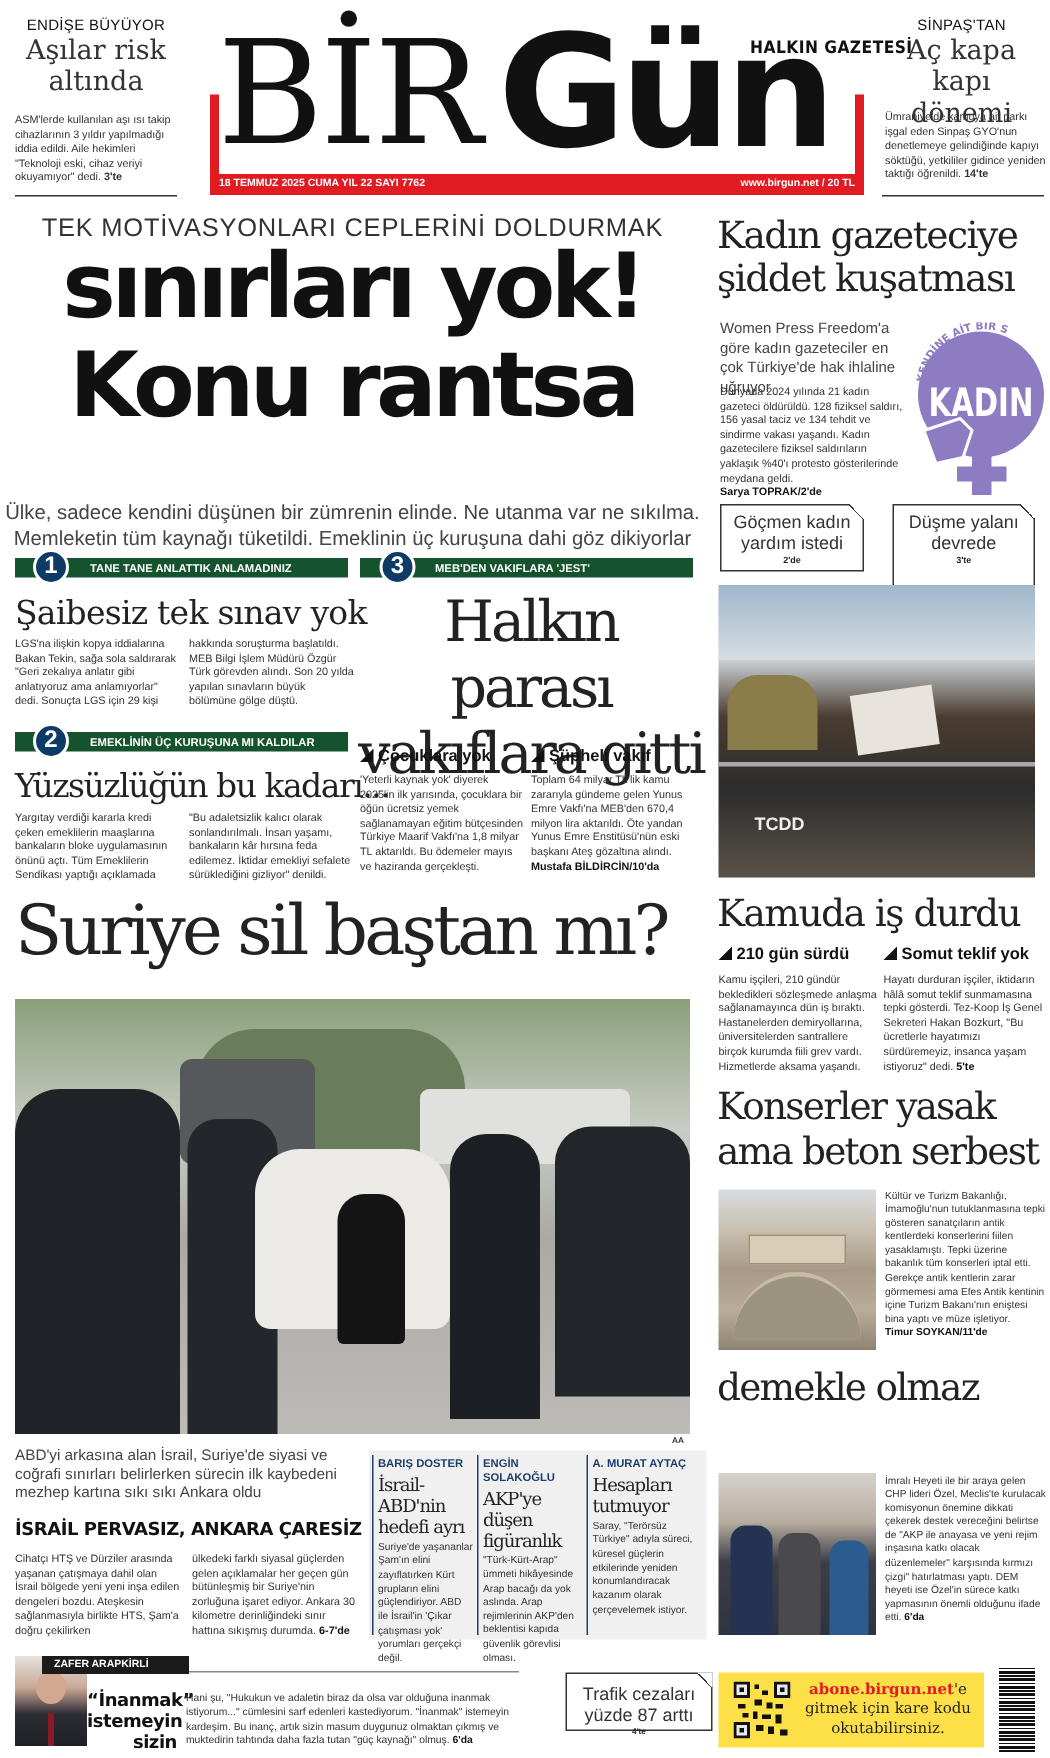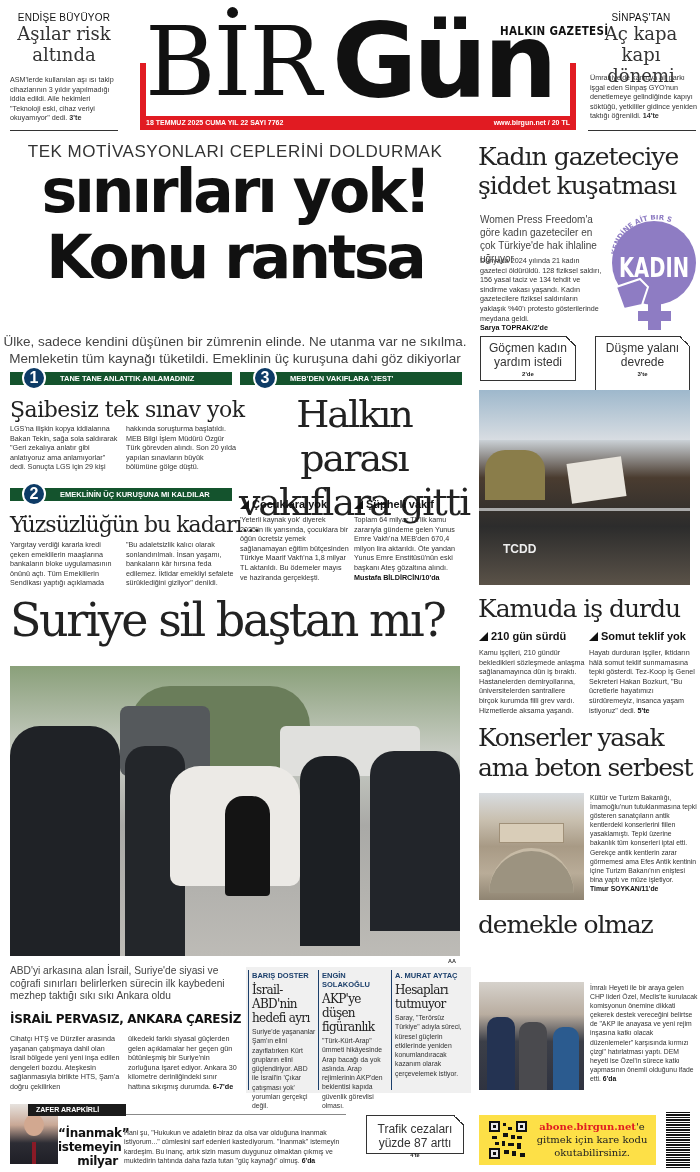--- a/index.html
+++ b/index.html
@@ -156,21 +156,21 @@
   <div class="abs" style="left:270px;top:60px;width:140px;height:50px;background:#e0e0dd;border-radius:6px"></div>
   <div class="abs" style="left:0;top:60px;width:110px;height:230px;background:#1f2226;border-radius:30px 30px 0 0"></div>
   <div class="abs" style="left:115px;top:80px;width:60px;height:210px;background:#23262a;border-radius:20px 20px 0 0"></div>
   <div class="abs" style="left:160px;top:100px;width:130px;height:120px;background:#eceae6;border-radius:30px 30px 10px 10px"></div>
   <div class="abs" style="left:215px;top:130px;width:45px;height:100px;background:#141414;border-radius:18px 18px 4px 4px"></div>
   <div class="abs" style="left:290px;top:90px;width:60px;height:190px;background:#1c1f23;border-radius:24px 24px 0 0"></div>
   <div class="abs" style="left:360px;top:85px;width:90px;height:180px;background:#22252a;border-radius:24px 24px 0 0"></div>
 </div>
 <div class="abs" style="left:448px;top:958px;font-size:5.5px;font-weight:bold;color:#333">AA</div>
 
-<div class="abs" style="left:10px;top:965px;width:235px;font-size:10.2px;line-height:12.6px;color:#444">ABD'yi arkasına alan İsrail, Suriye'de siyasi ve coğrafi sınırları belirlerken sürecin ilk kaybedeni mezhep taktığı sıkı sıkı Ankara oldu</div>
+<div class="abs" style="left:10px;top:965px;width:235px;font-size:10.2px;line-height:12.6px;color:#444">ABD'yi arkasına alan İsrail, Suriye'de siyasi ve coğrafi sınırları belirlerken sürecin ilk kaybedeni mezhep kartına sıkı sıkı Ankara oldu</div>
 <div class="abs" style="left:10px;top:1012px;font-family:'DejaVu Sans',sans-serif;font-weight:bold;font-size:12px;color:#111;letter-spacing:-.3px">İSRAİL PERVASIZ, ANKARA ÇARESİZ</div>
 <div class="abs body-txt" style="left:10px;top:1034px;width:110px">Cihatçı HTŞ ve Dürziler arasında yaşanan çatışmaya dahil olan İsrail bölgede yeni yeni inşa edilen dengeleri bozdu. Ateşkesin sağlanmasıyla birlikte HTS, Şam'a doğru çekilirken</div>
 <div class="abs body-txt" style="left:128px;top:1034px;width:112px">
   <span>ülkedeki farklı siyasal güçlerden gelen açıklamalar her geçen gün bütünleşmiş bir Suriye'nin zorluğuna işaret ediyor. Ankara 30 kilometre derinliğindeki sınır hattına sıkışmış durumda.</span>
   <span class="bold" style="color:#111">6-7'de</span>
 </div>
 
 <div class="abs" style="left:246px;top:967px;width:225px;height:126px;background:#f0f0f0"></div>
 <div class="colsep" style="left:248px;top:970px;height:120px"></div>
 <div class="colsep" style="left:318px;top:970px;height:120px"></div>
@@ -236,28 +236,28 @@
 
 <div class="abs" style="left:10px;top:1104px;width:48px;height:60px;background:linear-gradient(180deg,#e6e2de 0%,#c9a896 35%,#2c2c34 65%,#1f1f26 100%)">
   <div class="abs" style="left:14px;top:10px;width:20px;height:22px;border-radius:50%;background:#d2a890"></div>
   <div class="abs" style="left:22px;top:38px;width:4px;height:22px;background:#8a1a26"></div>
 </div>
 <div class="abs" style="left:28px;top:1104px;width:98px;height:12px;background:#1b1b1b;color:#fff;font-size:7px;font-weight:bold;line-height:12px;padding-left:8px">ZAFER ARAPKİRLİ</div>
 <div class="hline" style="left:126px;top:1114px;width:220px;background:#888"></div>
 <div class="abs" style="left:58px;top:1126px;width:60px;text-align:right;font-family:'DejaVu Sans',sans-serif;font-weight:bold;font-size:12px;line-height:14px;color:#111;letter-spacing:-.3px">
   <div>“İnanmak”</div>
   <div>istemeyin</div>
-  <div>milyar</div>
+  <div>sizin</div>
 </div>
 <div class="abs body-txt" style="left:124px;top:1128px;width:222px;font-size:6.9px;line-height:9.4px">
   <span>Hani şu, "Hukukun ve adaletin biraz da olsa var olduğuna inanmak istiyorum..." cümlesini sarf edenleri kastediyorum. "İnanmak" istemeyin kardeşim. Bu inanç, artık sizin masum duygunuz olmaktan çıkmış ve muktedirin tahtında daha fazla tutan "güç kaynağı" olmuş.</span>
   <span class="bold" style="color:#111">6'da</span>
 </div>
 
-<div class="boxnote" style="left:366px;top:1115px;width:98px;height:39px">
+<div class="boxnote" style="left:377px;top:1115px;width:98px;height:39px">
   <div style="font-size:12px;line-height:14px;color:#333;margin-top:6px">Trafik cezaları</div>
   <div style="font-size:12px;line-height:14px;color:#333">yüzde 87 arttı</div>
   <div style="font-size:5.5px;font-weight:bold;margin-top:2px">4'te</div>
 </div>
 
 <div class="abs" style="left:479px;top:1115px;width:177px;height:50px;background:#fde047">
   <div class="abs" style="left:10px;top:6px;width:38px;height:38px">
     <svg width="38" height="38" viewBox="0 0 38 38">
       <rect x="0" y="0" width="11" height="11" fill="#111"></rect>
         <rect x="2" y="2" width="7" height="7" fill="#e9e9e9"></rect>

